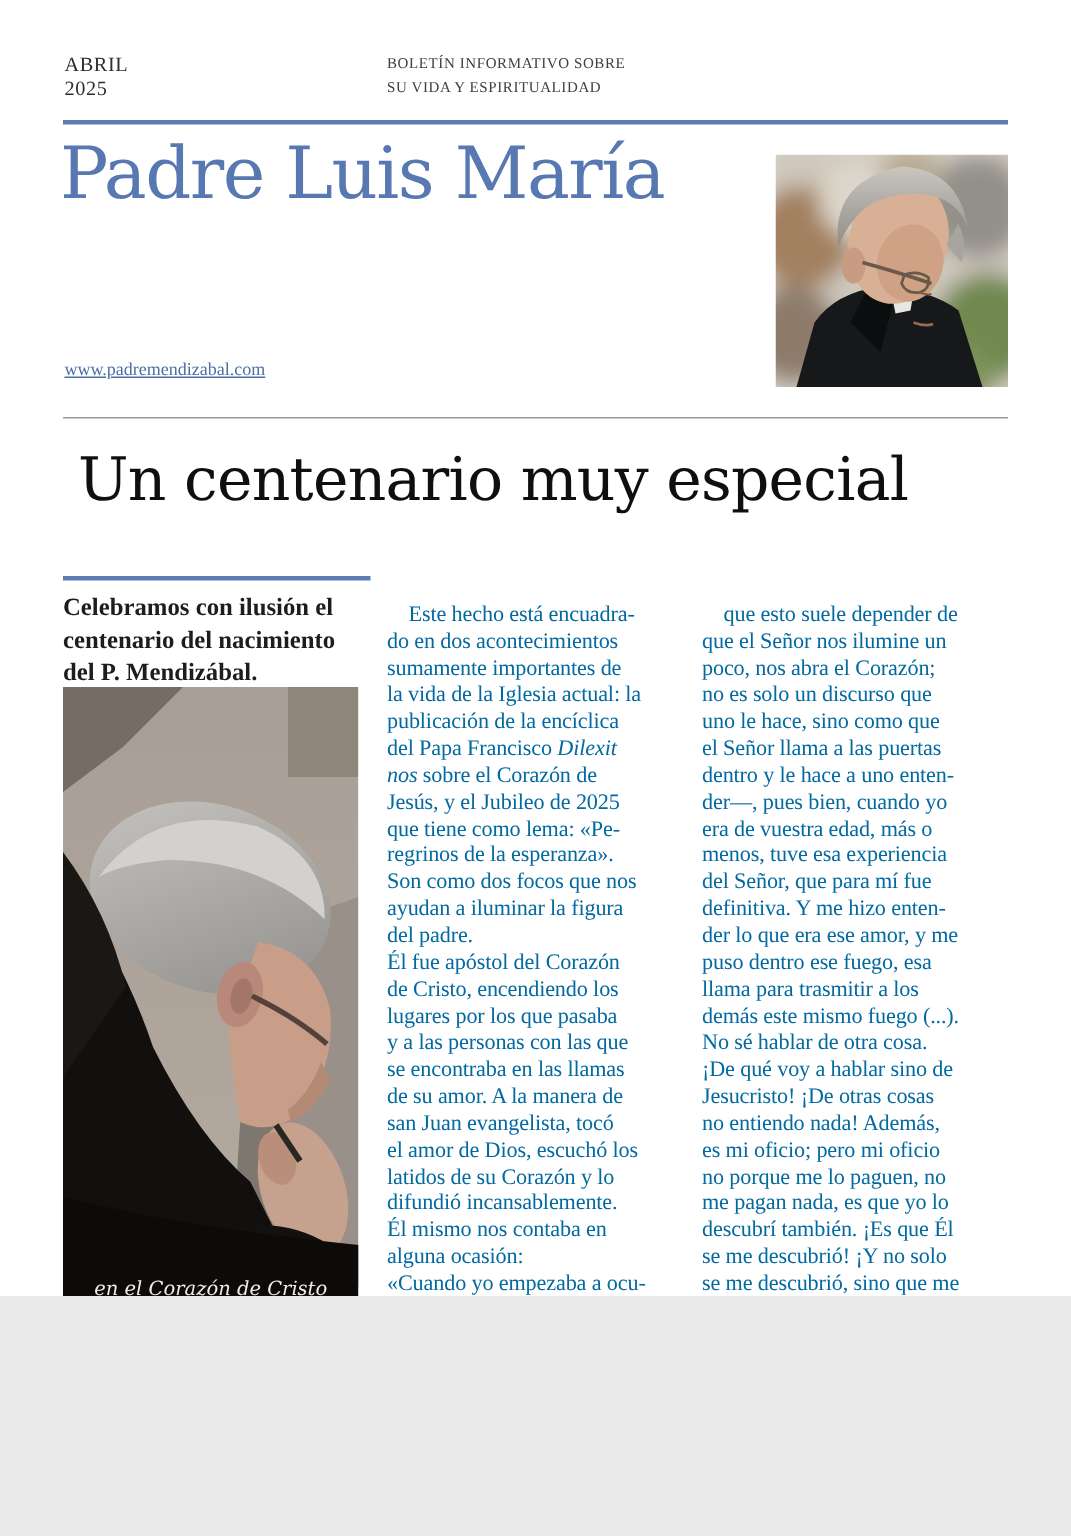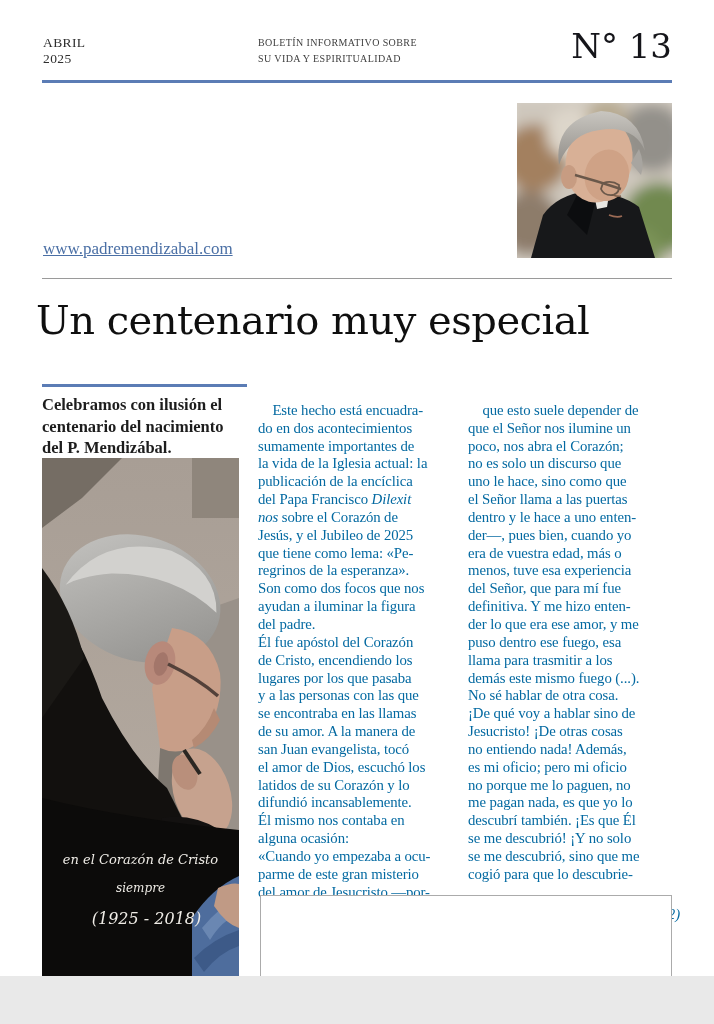--- a/index.html
+++ b/index.html
@@ -1,17 +1,17 @@
 <!DOCTYPE html>
 <html><head>
 <meta charset="utf-8">
 <style>
   html,body{margin:0;padding:0;background:#e9e9e9;}
   .page{
-    position:relative;width:714px;height:976px;margin:0 auto;
+    position:relative;width:714px;height:864px;margin:0 auto;
     background:#ffffff;overflow:hidden;
     font-family:"Liberation Serif", serif;color:#1c1c1c;
   }
   
   .hdr-date{
     position:absolute;left:43px;top:35px;
     font-size:13.5px;line-height:16px;letter-spacing:0.4px;color:#2e2e2e;
     white-space:pre;
   }
   .hdr-sub{
@@ -30,30 +30,30 @@
   
   .mast-title{
     position:absolute;left:40px;top:90px;
     font-family:"DejaVu Serif", serif;font-size:48px;line-height:53px;
     letter-spacing:-1px;
   }
   .mast-title .l1{color:#5878b2;display:block;}
   .mast-title .l2{color:#141414;display:block;}
   .website{
     position:absolute;left:43px;top:239px;
-    font-size:17px;color:#4a6fa5;text-decoration:underline;cursor:pointer;
+    font-size:12px;color:#4a6fa5;text-decoration:underline;cursor:pointer;
   }
   .portrait{
     position:absolute;left:517px;top:103px;width:155px;height:155px;
     overflow:hidden;
   }
 
   
   .headline{
-    position:absolute;left:36px;top:297px;
+    position:absolute;left:52px;top:297px;
     font-family:"DejaVu Serif", serif;font-size:40px;letter-spacing:-0.5px;
     color:#0f0f0f;
   }
 
   
   .rule-blue.col{left:42px;top:384px;width:205px;}
   .intro{
     position:absolute;left:42px;top:394px;width:210px;
     font-weight:bold;font-size:16.5px;line-height:21.5px;color:#1d1d1d;
     white-space:pre;
@@ -95,24 +95,24 @@
 </style>
 </head>
 <body>
 
 <div class="page">
 
   <div class="hdr-date">ABRIL
 2025</div>
   <div class="hdr-sub">BOLETÍN INFORMATIVO SOBRE
 SU VIDA Y ESPIRITUALIDAD</div>
-  <div class="hdr-issue">N° 13</div>
   <div class="rule-blue top"></div>
 
   <div class="mast-title">
+    <span class="l1">Padre Luis María</span>
   </div>
 
   <div class="portrait">
     <svg width="155" height="155" viewBox="0 0 155 155">
       <defs>
         <filter id="bgblur" x="-20%" y="-20%" width="140%" height="140%">
             <feGaussianBlur stdDeviation="7"></feGaussianBlur>
           </filter>
         <linearGradient id="hairg" x1="0" y1="0" x2="0" y2="1">
           <stop offset="0" stop-color="#c9c6c0"></stop>

